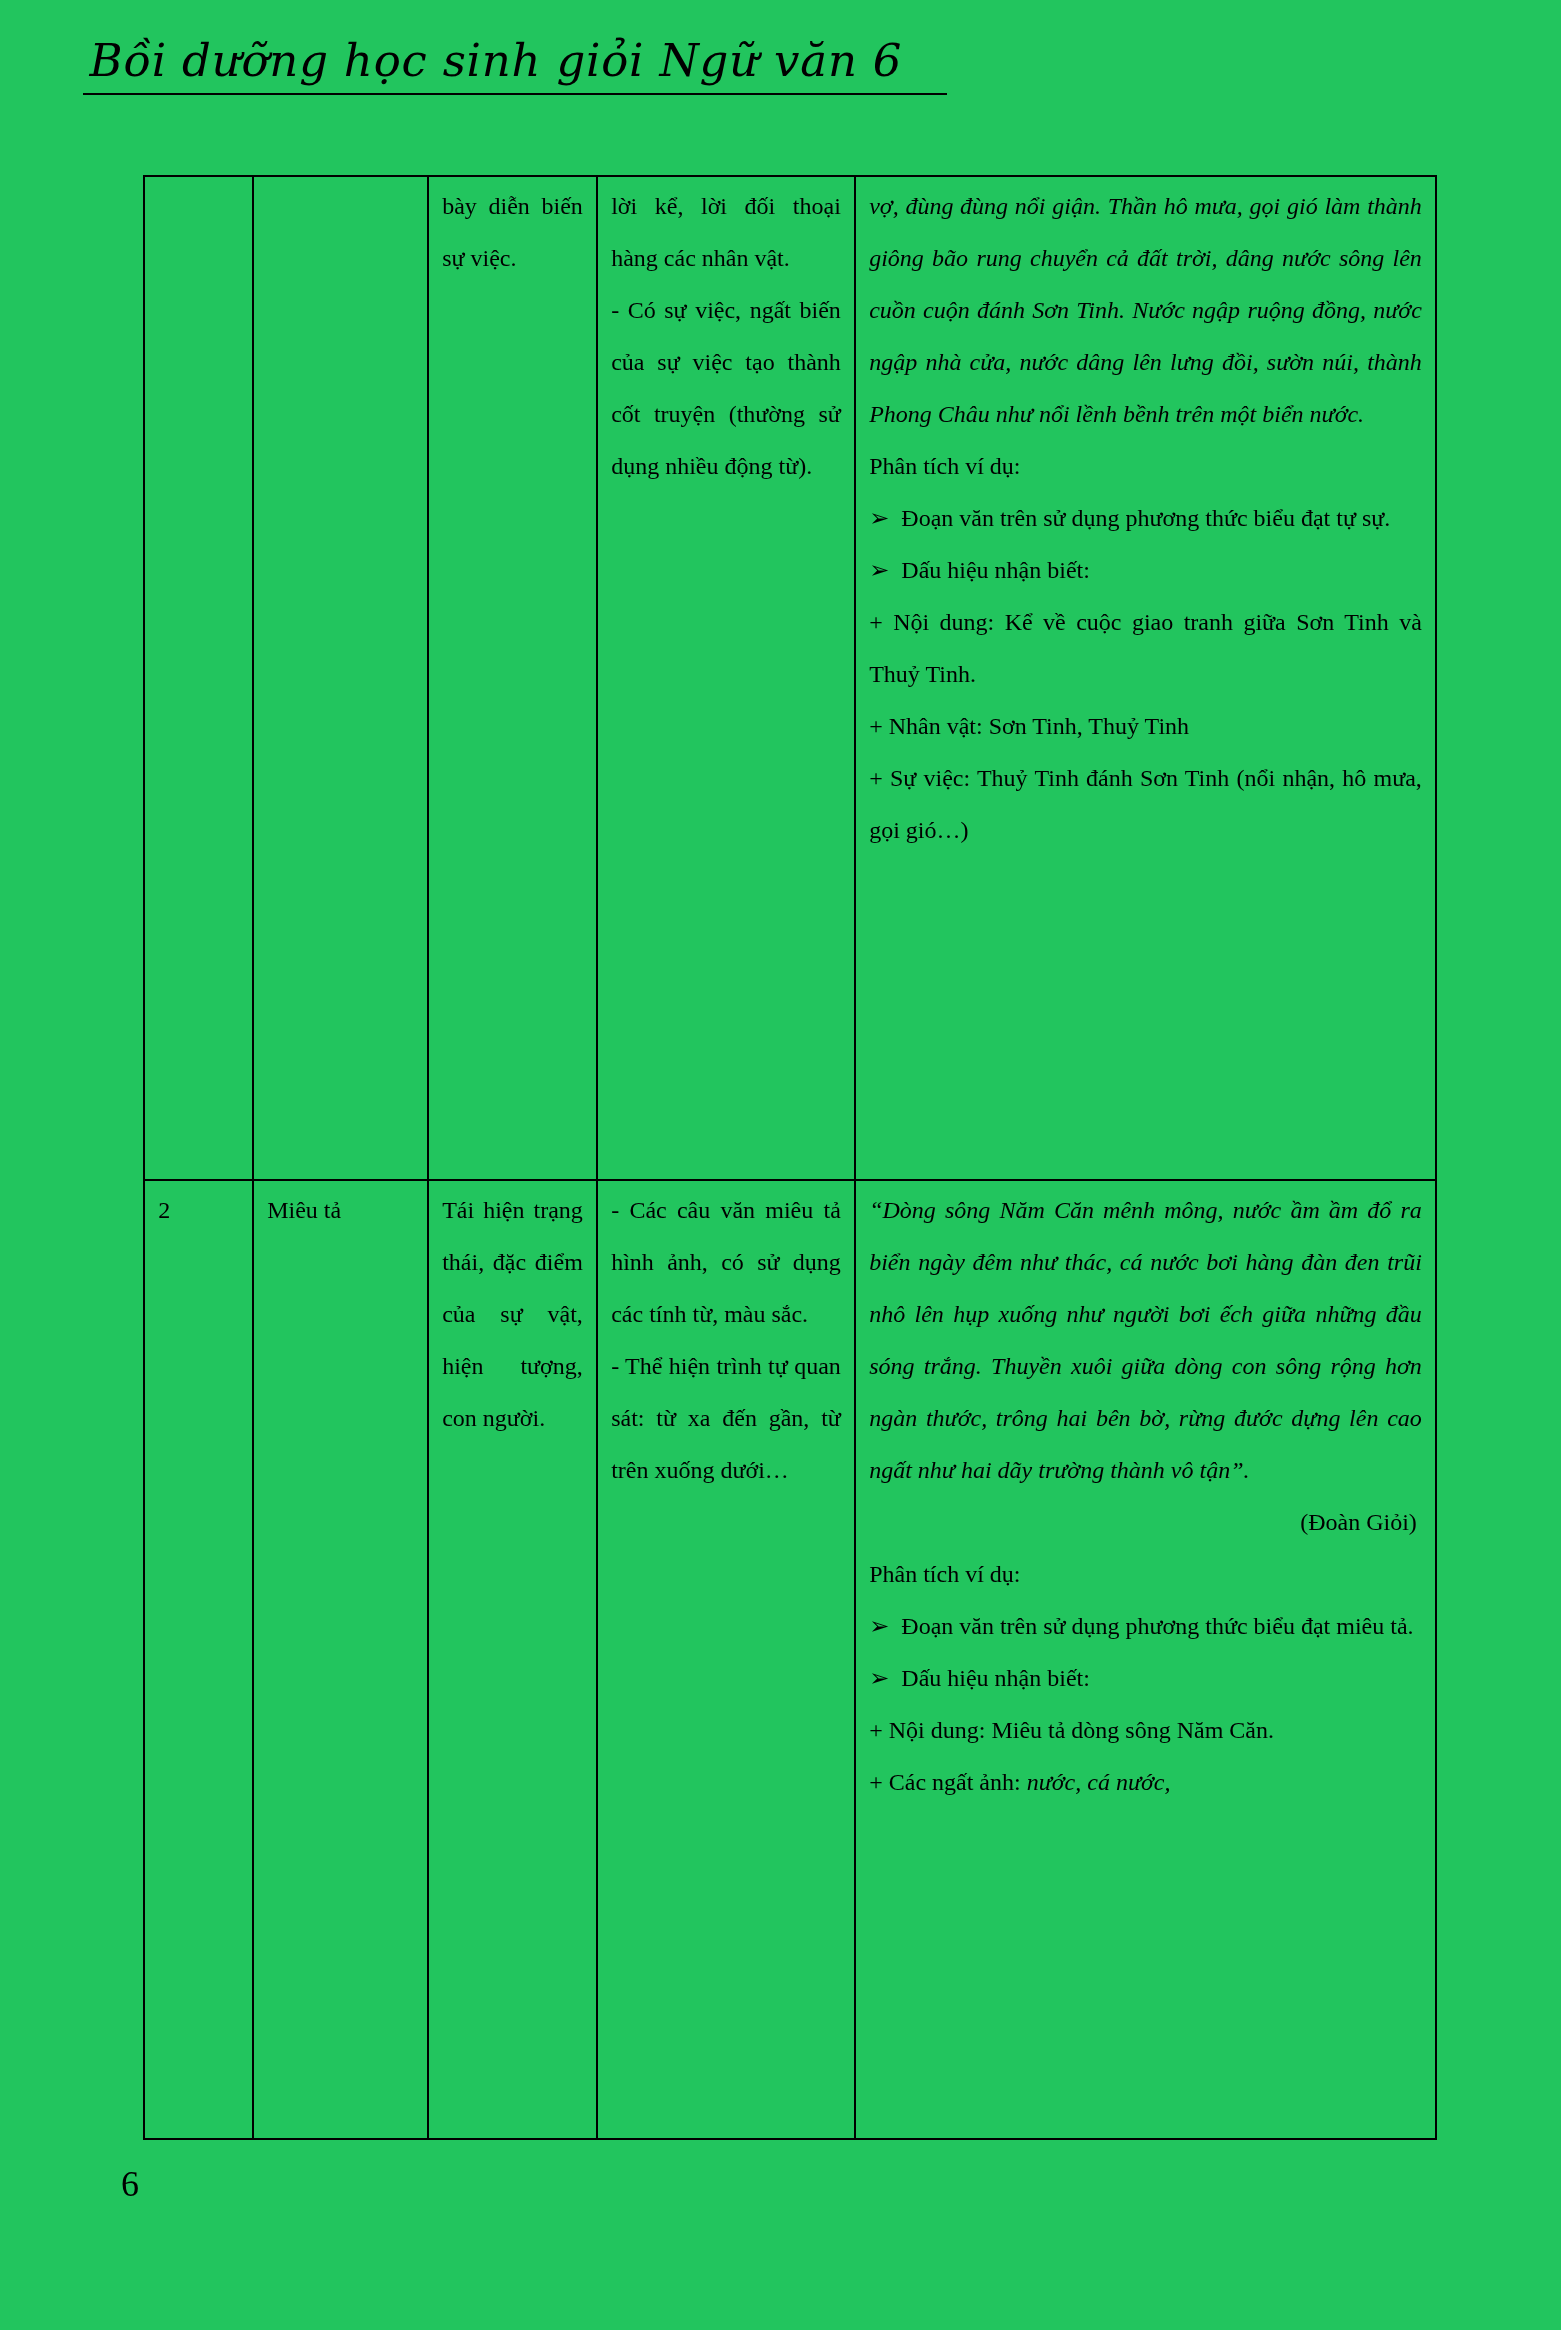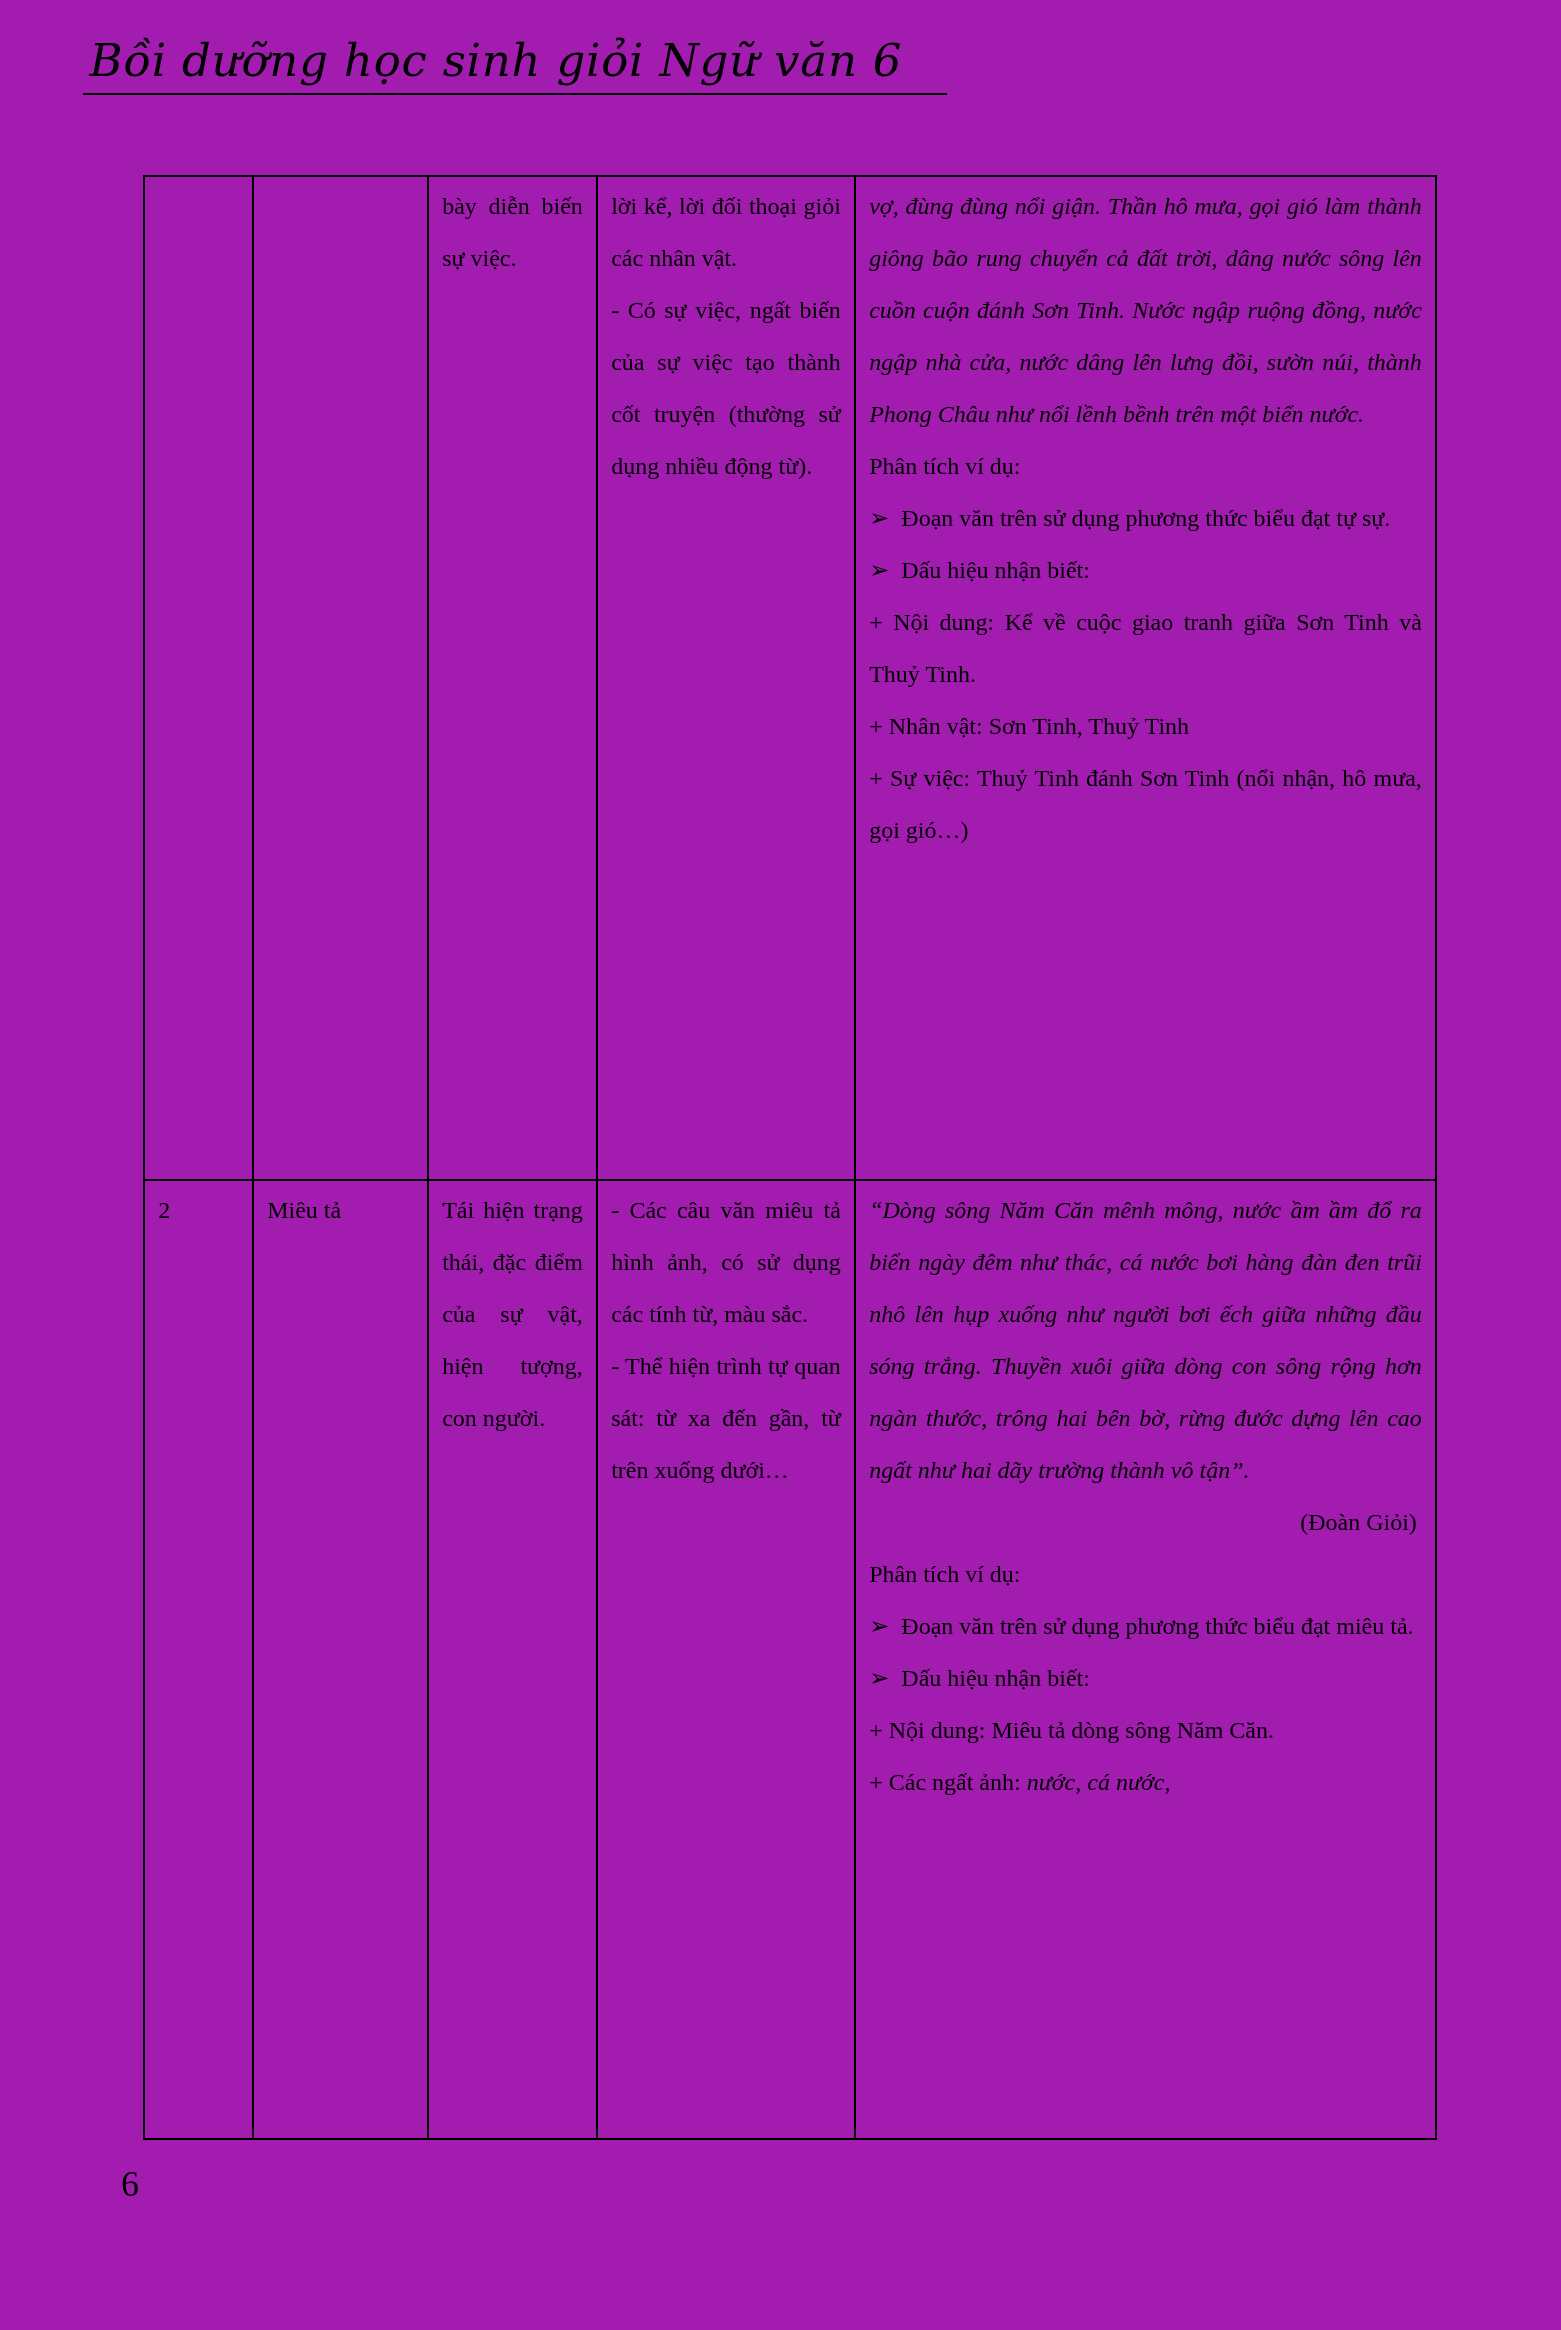--- a/index.html
+++ b/index.html
@@ -4,21 +4,21 @@
 <style>
   html, body {
     margin: 0;
     padding: 0;
     background: #ffffff;
   }
   .page {
     position: relative;
     width: 1561px;
     height: 2330px;
-    background: #a21caf;
+    background: #22c55e;
     color: #000000;
     font-family: "Liberation Serif", serif;
     overflow: hidden;
   }
 
   
   .running-head {
     position: absolute;
     left: 83px;
     top: 33px;
@@ -101,21 +101,21 @@
       <td class="col-stt cell">
         <p></p>
       </td>
       <td class="col-method cell">
         <p></p>
       </td>
       <td class="col-purpose cell">
         <p>bày diễn biến sự việc.</p>
       </td>
       <td class="col-signs cell">
-        <p>lời kể, lời đối thoại giỏi các nhân vật.</p>
+        <p>lời kể, lời đối thoại hàng các nhân vật.</p>
         <p>- Có sự việc, ngất biến của sự việc tạo thành cốt truyện (thường sử dụng nhiều động từ).</p>
       </td>
       <td class="col-example cell">
         <p class="example-quote">vợ, đùng đùng nổi giận. Thần hô mưa, gọi gió làm thành giông bão rung chuyển cả đất trời, dâng nước sông lên cuồn cuộn đánh Sơn Tinh. Nước ngập ruộng đồng, nước ngập nhà cửa, nước dâng lên lưng đồi, sườn núi, thành Phong Châu như nổi lềnh bềnh trên một biển nước.</p>
         <p>Phân tích ví dụ:</p>
         <p>➢ Đoạn văn trên sử dụng phương thức biểu đạt tự sự.</p>
         <p>➢ Dấu hiệu nhận biết:</p>
         <p>+ Nội dung: Kể về cuộc giao tranh giữa Sơn Tinh và Thuỷ Tinh.</p>
         <p>+ Nhân vật: Sơn Tinh, Thuỷ Tinh</p>
         <p>+ Sự việc: Thuỷ Tinh đánh Sơn Tinh (nổi nhận, hô mưa, gọi gió…)</p>

